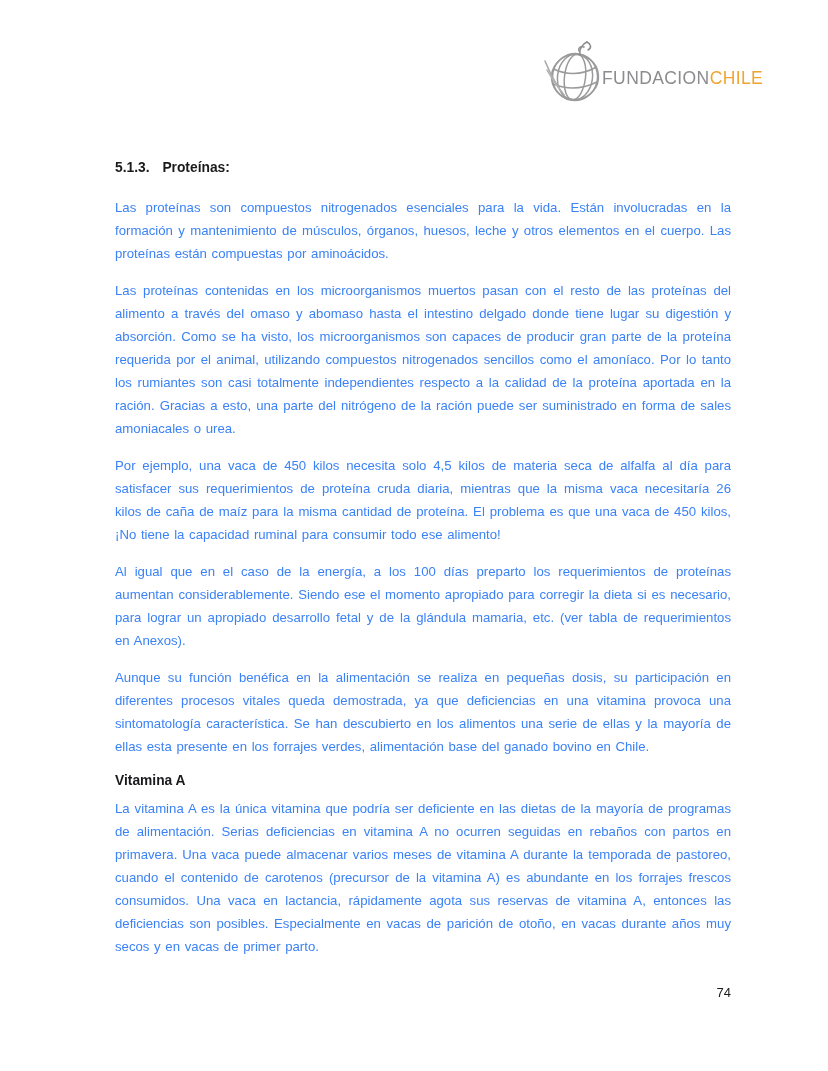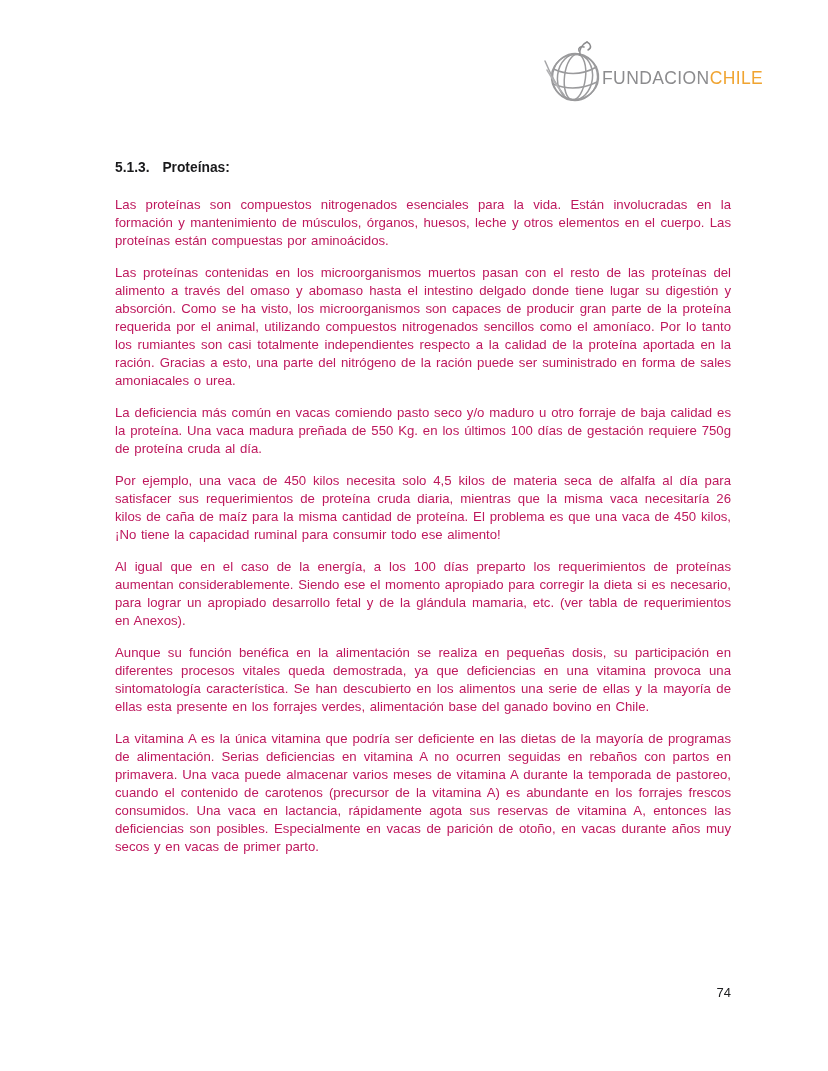--- a/index.html
+++ b/index.html
@@ -46,25 +46,25 @@
     font-weight: bold;
     line-height: 17px;
     color: #1a1a1c;
   }
   h2.sec1 { margin: 0 0 20px 0; }
   h2.sec2 { margin: 15px 0 15px 0; }
   h3.sec3 { margin: 7px 0 8px 0; }
   .num { margin-right: 9px; }
   .content p {
     font-size: 13.2px;
-    line-height: 18px;
+    line-height: 23px;
     text-align: justify;
     word-spacing: 1px;
     margin: 0 0 14px 0;
-    color: #be185d;
+    color: #3b82f6;
   }
   
   .page-number {
     position: absolute;
     left: 115px; top: 985px;
     width: 616px;
     text-align: right;
     font-size: 13px;
     color: #1d1d1f;
   }
@@ -99,25 +99,27 @@
   </div>
 
   <div class="content">
 
     <h2 class="sec1">
       <span class="num">5.1.3.</span>
       <span>Proteínas:</span>
     </h2>
     <p>Las proteínas son compuestos nitrogenados esenciales para la vida. Están involucradas en la formación y mantenimiento de músculos, órganos, huesos, leche y otros elementos en el cuerpo. Las proteínas están compuestas por aminoácidos.</p>
     <p>Las proteínas contenidas en los microorganismos muertos pasan con el resto de las proteínas del alimento a través del omaso y abomaso hasta el intestino delgado donde tiene lugar su digestión y absorción. Como se ha visto, los microorganismos son capaces de producir gran parte de la proteína requerida por el animal, utilizando compuestos nitrogenados sencillos como el amoníaco. Por lo tanto los rumiantes son casi totalmente independientes respecto a la calidad de la proteína aportada en la ración. Gracias a esto, una parte del nitrógeno de la ración puede ser suministrado en forma de sales amoniacales o urea.</p>
-    <p>La deficiencia más común en vacas comiendo pasto seco y/o maduro u otro forraje de baja calidad es la proteína. Una vaca madura preñada de 550 Kg. en los últimos 100 días de gestación requiere 750g de proteína cruda al día.</p>
     <p>Por ejemplo, una vaca de 450 kilos necesita solo 4,5 kilos de materia seca de alfalfa al día para satisfacer sus requerimientos de proteína cruda diaria, mientras que la misma vaca necesitaría 26 kilos de caña de maíz para la misma cantidad de proteína. El problema es que una vaca de 450 kilos, ¡No tiene la capacidad ruminal para consumir todo ese alimento!</p>
     <p>Al igual que en el caso de la energía, a los 100 días preparto los requerimientos de proteínas aumentan considerablemente. Siendo ese el momento apropiado para corregir la dieta si es necesario, para lograr un apropiado desarrollo fetal y de la glándula mamaria, etc. (ver tabla de requerimientos en Anexos).</p>
 
     <p>Aunque su función benéfica en la alimentación se realiza en pequeñas dosis, su participación en diferentes procesos vitales queda demostrada, ya que deficiencias en una vitamina provoca una sintomatología característica. Se han descubierto en los alimentos una serie de ellas y la mayoría de ellas esta presente en los forrajes verdes, alimentación base del ganado bovino en Chile.</p>
 
+    <h3 class="sec3">
+      <span>Vitamina A</span>
+    </h3>
     <p>La vitamina A es la única vitamina que podría ser deficiente en las dietas de la mayoría de programas de alimentación. Serias deficiencias en vitamina A no ocurren seguidas en rebaños con partos en primavera. Una vaca puede almacenar varios meses de vitamina A durante la temporada de pastoreo, cuando el contenido de carotenos (precursor de la vitamina A) es abundante en los forrajes frescos consumidos. Una vaca en lactancia, rápidamente agota sus reservas de vitamina A, entonces las deficiencias son posibles. Especialmente en vacas de parición de otoño, en vacas durante años muy secos y en vacas de primer parto.</p>
 
   </div>
 
   <div class="page-number">74</div>
 
 </div>
 
 </body></html>

